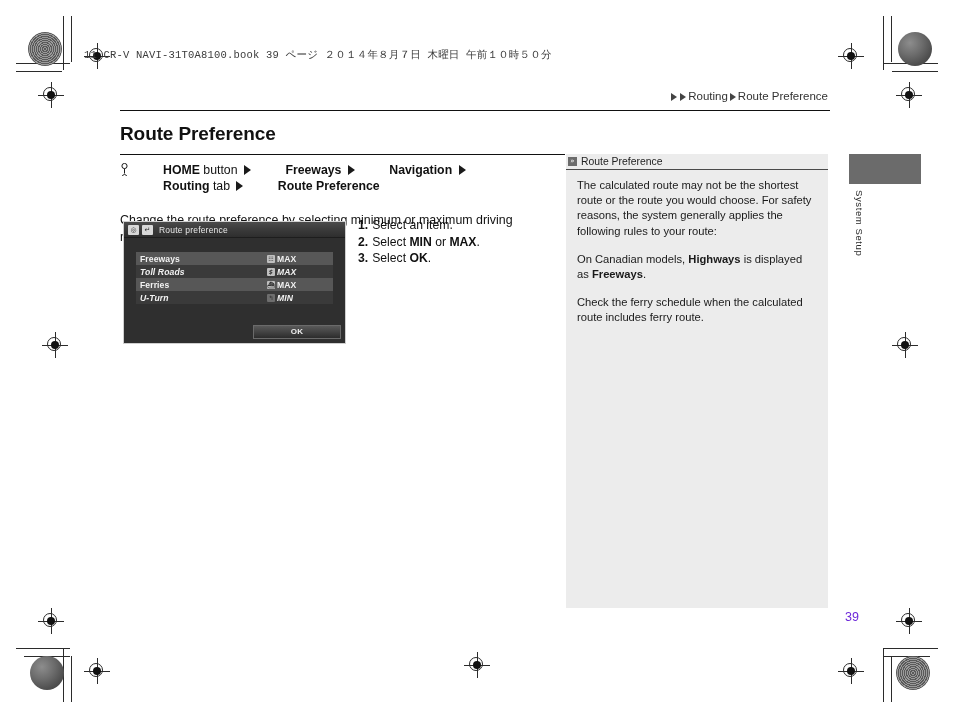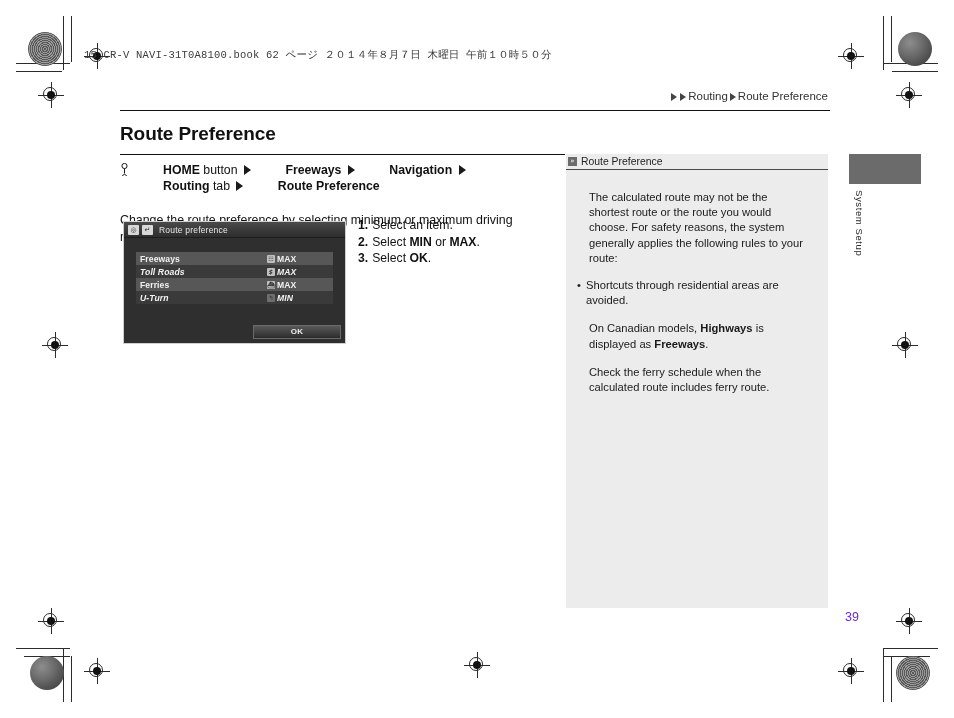--- a/index.html
+++ b/index.html
@@ -319,21 +319,21 @@
   .sidebar-head-text {
     font-size: 10.4px;
     color: #222;
   }
   .sidebar-body {
     padding: 8px 11px 0 11px;
     font-size: 11.2px;
     line-height: 15.2px;
     color: #1a1a1a;
   }
-  .sidebar-body p { margin: 12px; }
+  .sidebar-body p { margin: 0; }
   .sidebar-body p.spaced { margin-top: 13px; }
   .sidebar-body b { font-weight: bold; }
   .bullet-list {
     margin: 0;
     padding: 0;
     list-style: none;
   }
   .bullet-list li {
     position: relative;
     padding-left: 9px;
@@ -465,21 +465,21 @@
     <div class="hline"></div>
     <div class="ring"></div>
     <div class="dot"></div>
 </div>
 
 <div class="halftone ringed" style="left:28px; top:32px;"></div>
 <div class="halftone" style="left:898px; top:32px;"></div>
 <div class="halftone" style="left:30px; top:656px;"></div>
 <div class="halftone ringed" style="left:896px; top:656px;"></div>
 
-<div class="slug">15 CR-V NAVI-31T0A8100.book   62 ページ   ２０１４年８月７日   木曜日   午前１０時５０分</div>
+<div class="slug">11 CR-V NAVI-31T0A8100.book   39 ページ   ２０１４年８月７日   木曜日   午前１０時５０分</div>
 
 <div class="running-header">
   <span class="tri"></span>
   <span class="tri"></span>
   <span>Routing</span>
   <span class="tri"></span>
   <span>Route Preference</span>
 </div>
 
 <div class="content">
@@ -566,21 +566,20 @@
 </div>
 
 <div class="sidebar">
   <div class="sidebar-head">
     <span class="sidebar-head-icon">»</span>
     <span class="sidebar-head-text">Route Preference</span>
   </div>
   <div class="sidebar-body">
     <p>The calculated route may not be the shortest route or the route you would choose. For safety reasons, the system generally applies the following rules to your route:</p>
     <ul class="bullet-list">
-      <li>Shortcuts through residential areas are avoided.</li>
     </ul>
     <p class="spaced"><span>On Canadian models, </span><b>Highways</b><span> is displayed as </span><b>Freeways</b><span>.</span></p>
     <p class="spaced">Check the ferry schedule when the calculated route includes ferry route.</p>
   </div>
 </div>
 
 <div class="thumb-tab"></div>
 <div class="thumb-label">System Setup</div>
 
 <div class="page-number">39</div>

